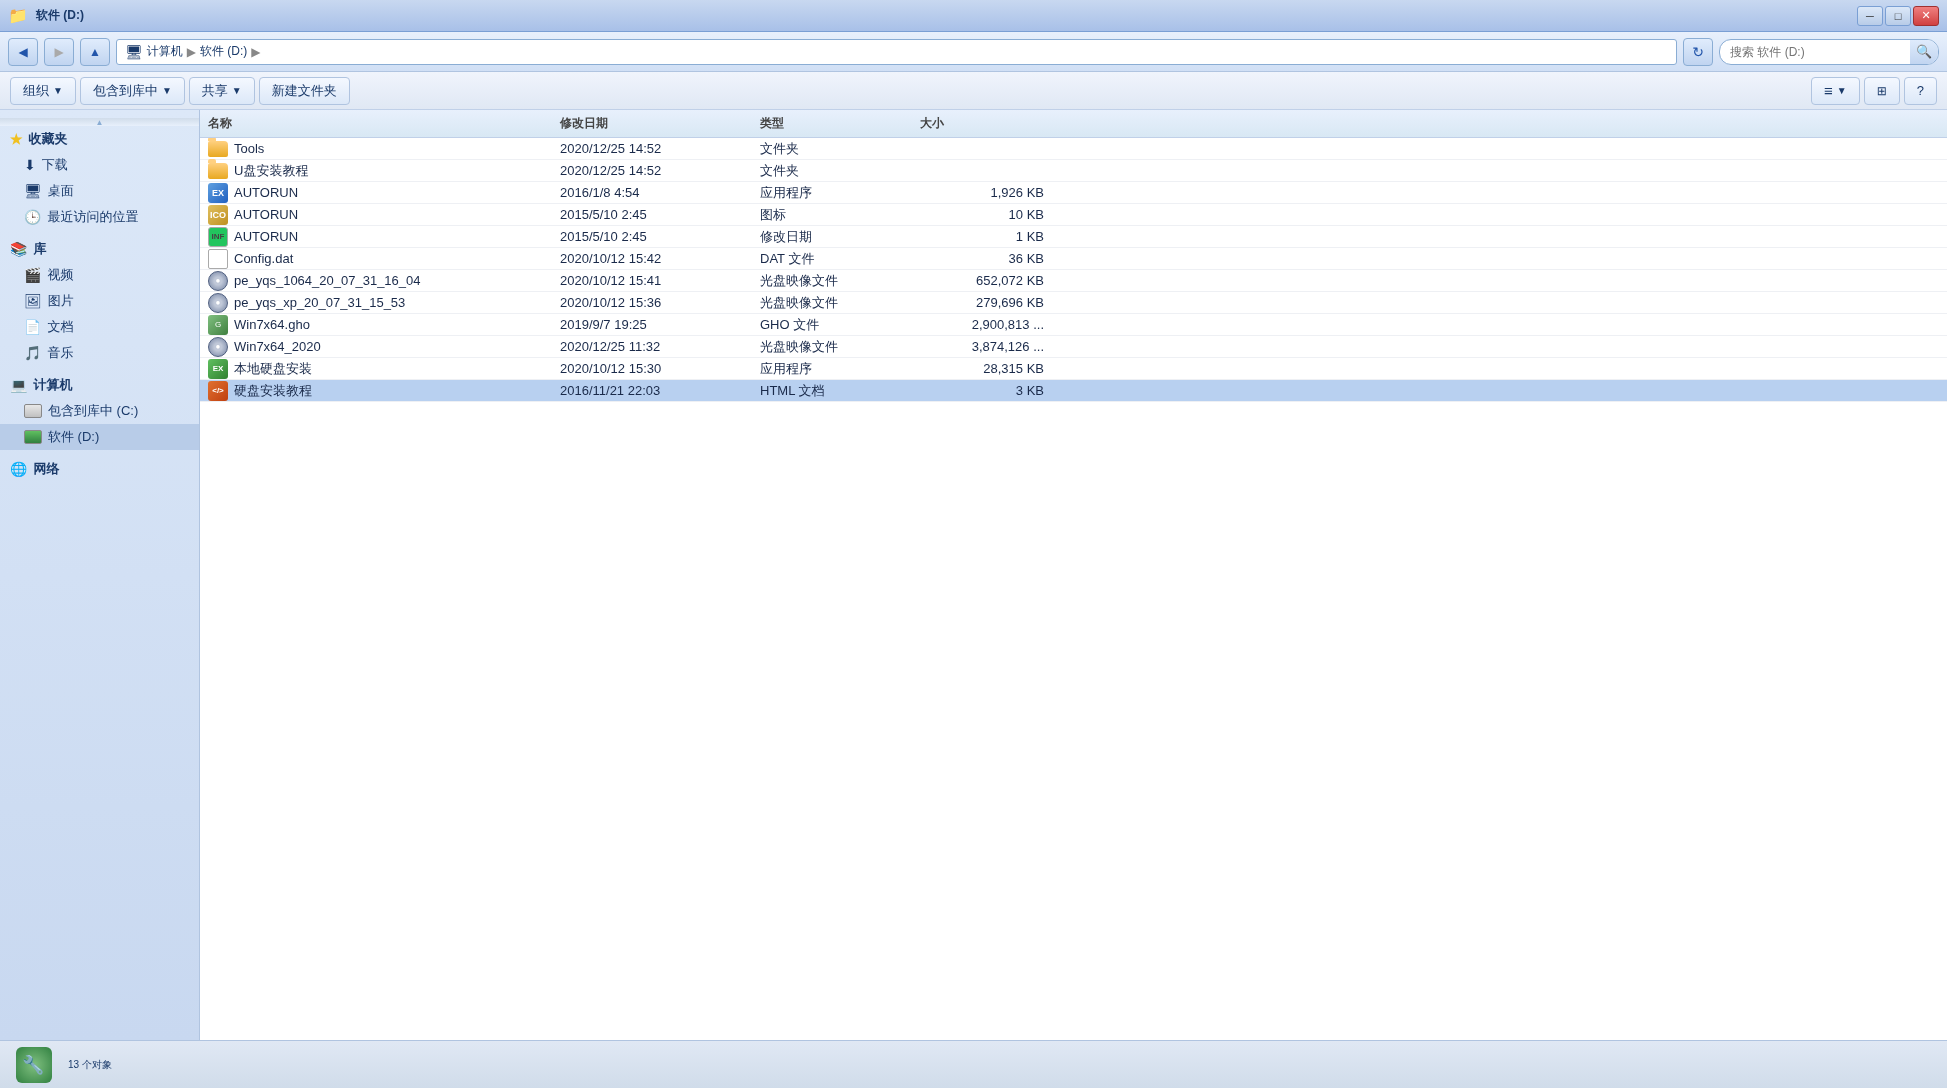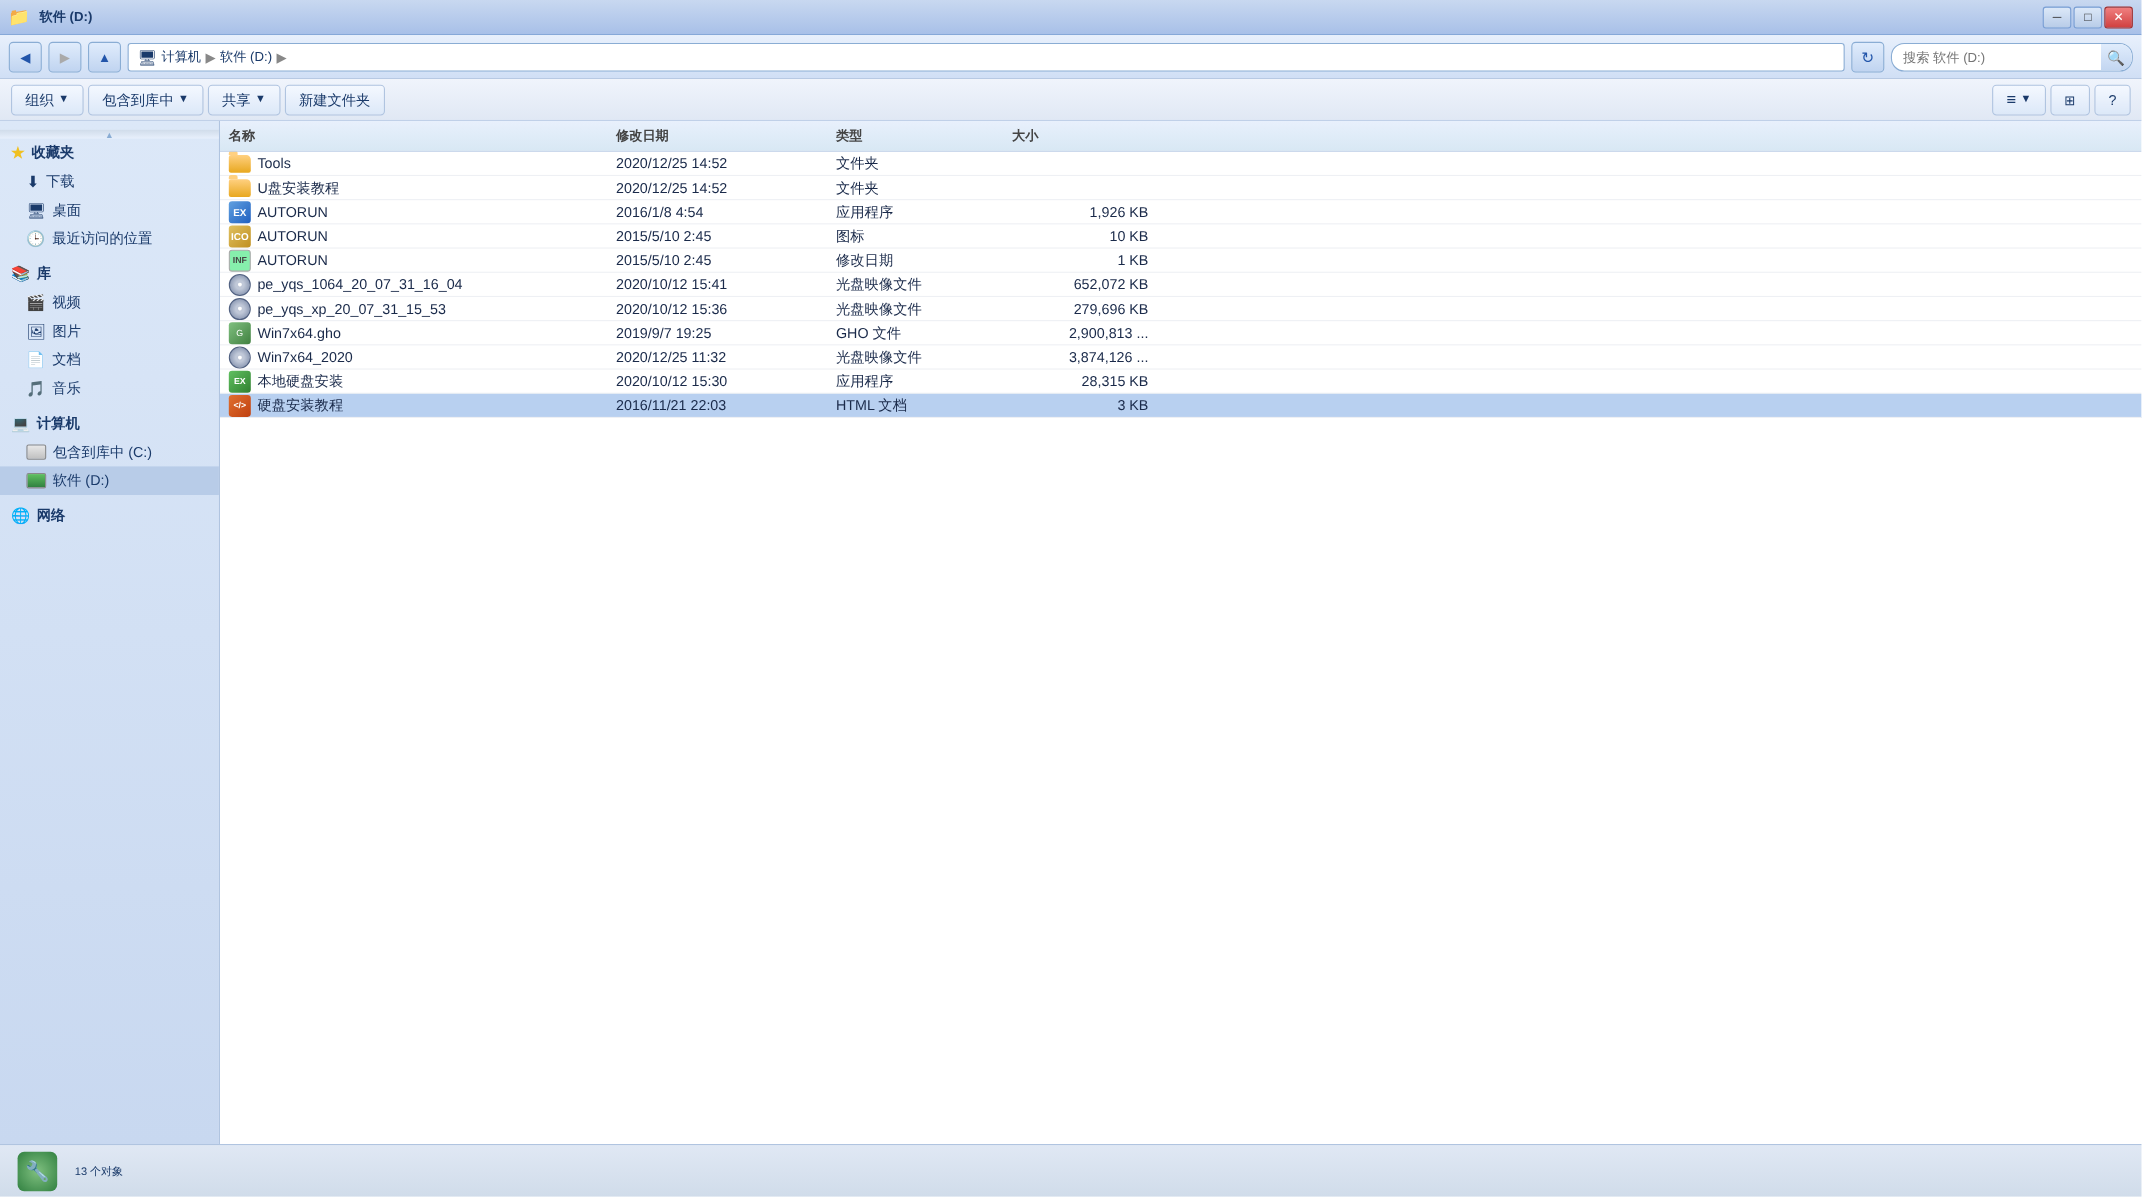--- a/index.html
+++ b/index.html
@@ -106,20 +106,21 @@
       justify-content: center;
       font-size: 14px;
       color: #2255aa;
     }
     .search-box {
       width: 220px;
       height: 26px;
       border: 1px solid #8aadd4;
       border-radius: 12px;
       display: flex;
+      align-items: center;
       background: white;
       overflow: hidden;
     }
     .search-input {
       flex: 1;
       border: none;
       outline: none;
       padding: 0 10px;
       font-size: 12px;
       color: #888;
@@ -629,31 +630,42 @@
             </div>
       <span>AUTORUN</span>
     </div>
     <div class="col-date">2015/5/10 2:45</div>
     <div class="col-type">图标</div>
     <div class="col-size">10 KB</div>
   </div>
         <div class="file-row">
     <div class="col-name">
       <div class="file-icon">
-              <div class="icon-ico" style="background:#86efac;border:1px solid #aaa;font-size:8px;color:#444;">INF</div>
+              <div class="icon-ico" style="background:#22c55e;border:1px solid #aaa;font-size:8px;color:#444;">INF</div>
             </div>
       <span>AUTORUN</span>
     </div>
     <div class="col-date">2015/5/10 2:45</div>
     <div class="col-type">修改日期</div>
     <div class="col-size">1 KB</div>
   </div>
         <div class="file-row">
     <div class="col-name">
       <div class="file-icon">
+              <div class="icon-dat"></div>
+            </div>
+      <span>Config.dat</span>
+    </div>
+    <div class="col-date">2020/10/12 15:42</div>
+    <div class="col-type">DAT 文件</div>
+    <div class="col-size">36 KB</div>
+  </div>
+        <div class="file-row">
+    <div class="col-name">
+      <div class="file-icon">
               <div class="icon-iso">●</div>
             </div>
       <span>pe_yqs_1064_20_07_31_16_04</span>
     </div>
     <div class="col-date">2020/10/12 15:41</div>
     <div class="col-type">光盘映像文件</div>
     <div class="col-size">652,072 KB</div>
   </div>
         <div class="file-row">
     <div class="col-name">

